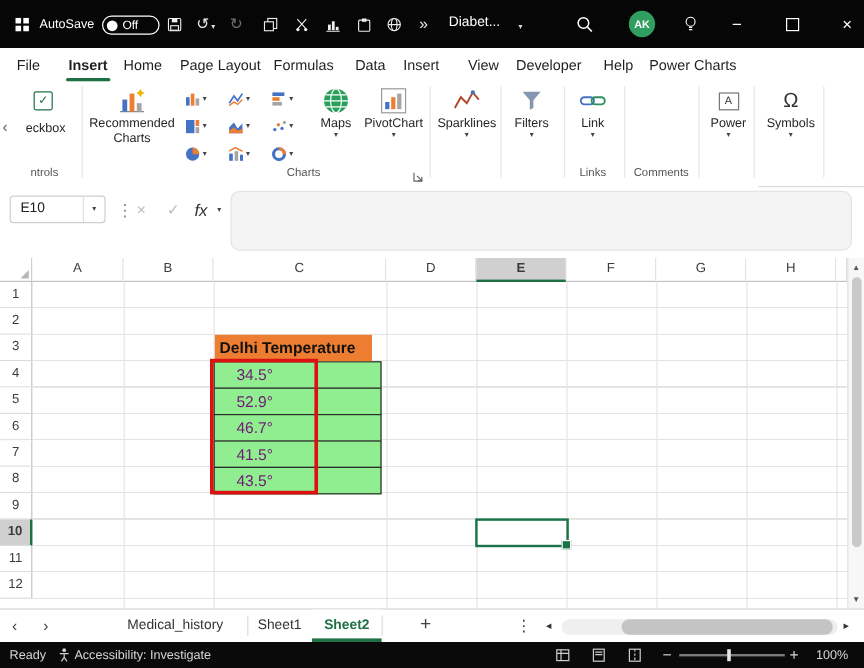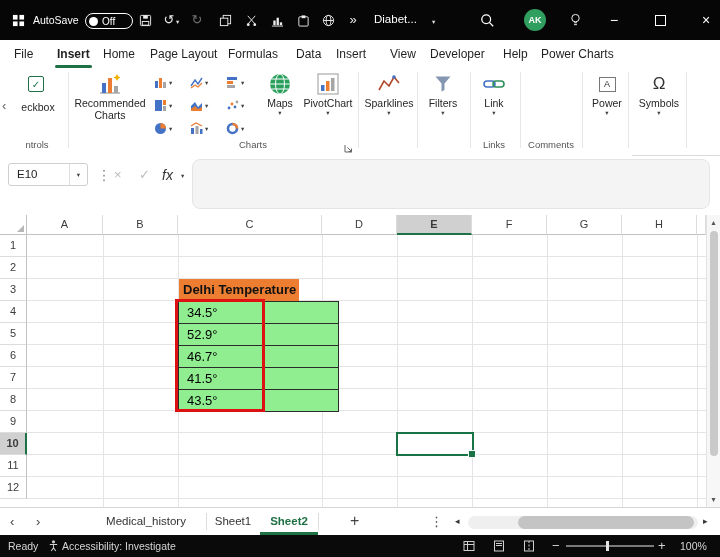--- a/index.html
+++ b/index.html
@@ -54,22 +54,22 @@
   
   .sheet{position:absolute;top:215px;left:0;width:720px;height:292px;background:#fff;overflow:hidden;}
   .corner{position:absolute;top:0;left:0;width:27px;height:20px;box-sizing:border-box;border-right:1px solid #c2c2c2;border-bottom:1px solid #c2c2c2;background:#fff;}
   .corner::after{content:"";position:absolute;right:2px;bottom:2px;border-left:7px solid transparent;border-bottom:7px solid #b7b7b7;}
   .ch{position:absolute;top:0;height:20px;box-sizing:border-box;border-right:1px solid #dcdcdc;border-bottom:1px solid #c2c2c2;background:#fff;font-size:11px;color:#3c3c3c;text-align:center;line-height:19px;cursor:pointer;}
   .ch.sel{background:#d0d0d0;border-bottom:2px solid var(--accent-green,#1e7145);font-weight:600;}
   .rh{position:absolute;left:0;width:27px;height:22px;box-sizing:border-box;border-right:1px solid #c2c2c2;border-bottom:1px solid #dcdcdc;background:#fff;font-size:11px;color:#3c3c3c;text-align:center;line-height:21px;cursor:pointer;}
   .rh.sel{background:#d0d0d0;border-right:2px solid var(--accent-green,#1e7145);font-weight:600;}
   .hlines{position:absolute;left:27px;top:20px;width:679px;height:272px;background:repeating-linear-gradient(to bottom,transparent 0 21px,#e4e4e4 21px 22px);}
   .vline{position:absolute;top:20px;width:1px;height:272px;background:#e4e4e4;}
-  .cell-title{position:absolute;left:179px;top:64px;width:120px;height:22px;background:var(--orange-fill,#ED7D31);font-weight:bold;font-size:13px;color:#111;line-height:22px;padding-left:4px;box-sizing:border-box;z-index:2;}
-  .gcell{position:absolute;left:178px;width:161px;height:23px;box-sizing:border-box;border:1px solid #2b2b2b;background:var(--green-fill,#90EE90);font-size:13px;color:#000000;line-height:21px;padding-left:8px;z-index:1;cursor:cell;}
+  .cell-title{position:absolute;left:179px;top:64px;width:131px;height:22px;background:var(--orange-fill,#ED7D31);font-weight:bold;font-size:13px;color:#111;line-height:22px;padding-left:4px;box-sizing:border-box;z-index:2;}
+  .gcell{position:absolute;left:178px;width:140px;height:23px;box-sizing:border-box;border:1px solid #2b2b2b;background:var(--green-fill,#90EE90);font-size:13px;color:#701a75;line-height:21px;padding-left:18px;z-index:1;cursor:cell;}
   .redbox{position:absolute;left:175px;top:84px;width:90px;height:113px;border:3px solid var(--red-annotation,#DD1111);box-sizing:border-box;z-index:4;pointer-events:none;}
   .selbox{position:absolute;left:396px;top:217px;width:78px;height:24px;border:2px solid var(--selection-green,#1a7346);box-sizing:border-box;z-index:3;}
   .handle{position:absolute;right:-4px;bottom:-4px;width:6px;height:6px;background:var(--selection-green,#1a7346);border:1px solid #fff;}
   .vsb{position:absolute;left:706px;top:0;width:14px;height:292px;background:#f7f7f7;border-left:1px solid #e2e2e2;box-sizing:border-box;}
   .vsb-arrow{position:absolute;left:0;width:13px;text-align:center;font-size:8px;color:#555;}
   .vsb-thumb{position:absolute;left:3px;top:16px;width:8px;height:225px;background:#c9c9c9;border-radius:4px;}
 
   
   .tabbar{position:absolute;top:507px;left:0;width:720px;height:28px;background:#fff;border-top:1px solid #d6d6d6;box-sizing:border-box;}
   .tb-nav{position:absolute;top:6px;font-size:13px;color:#444;cursor:pointer;}

